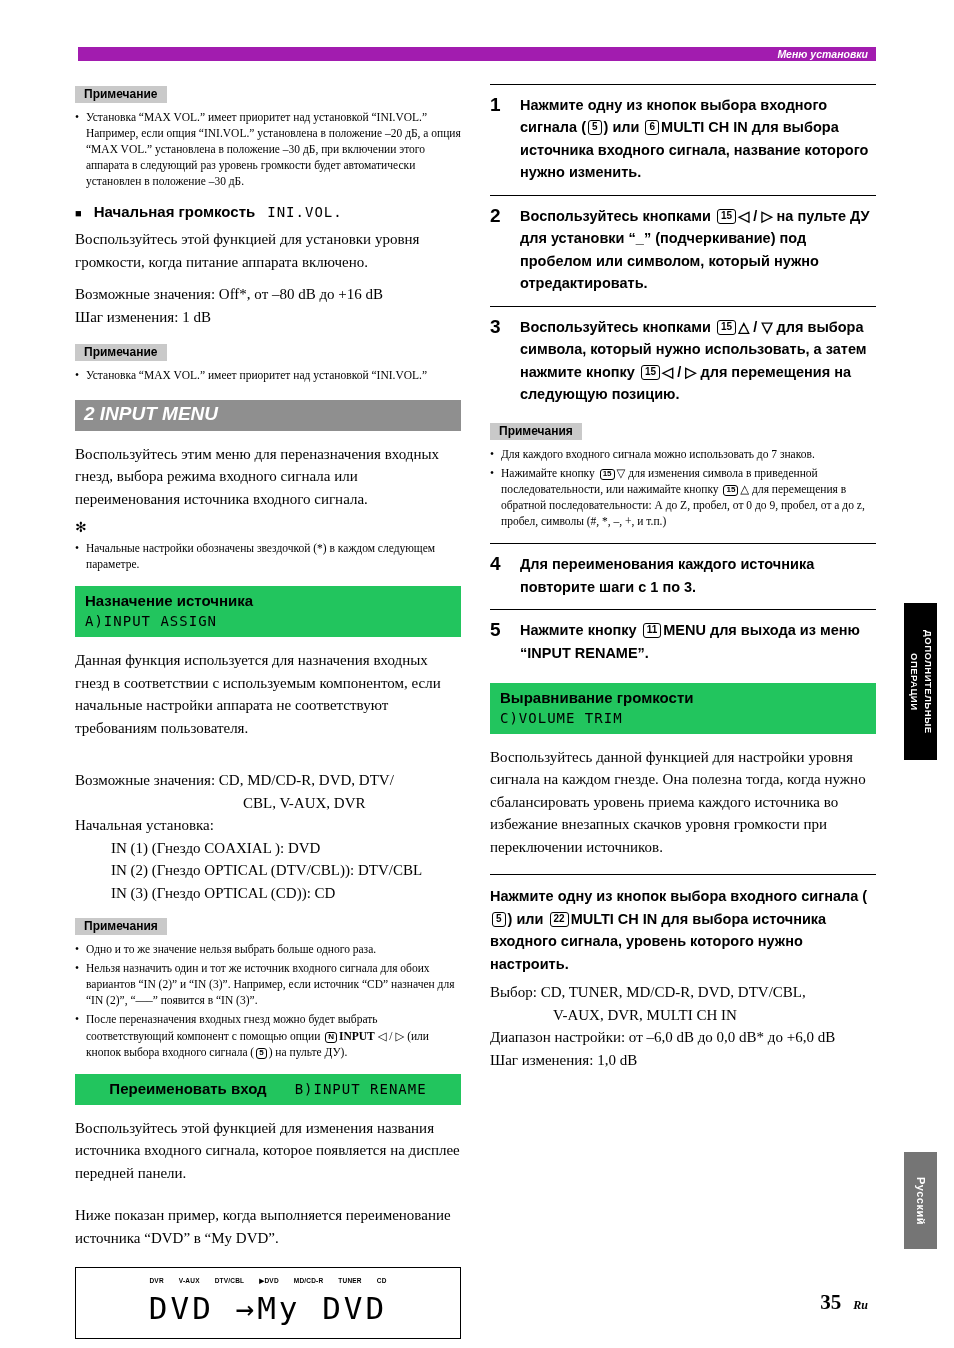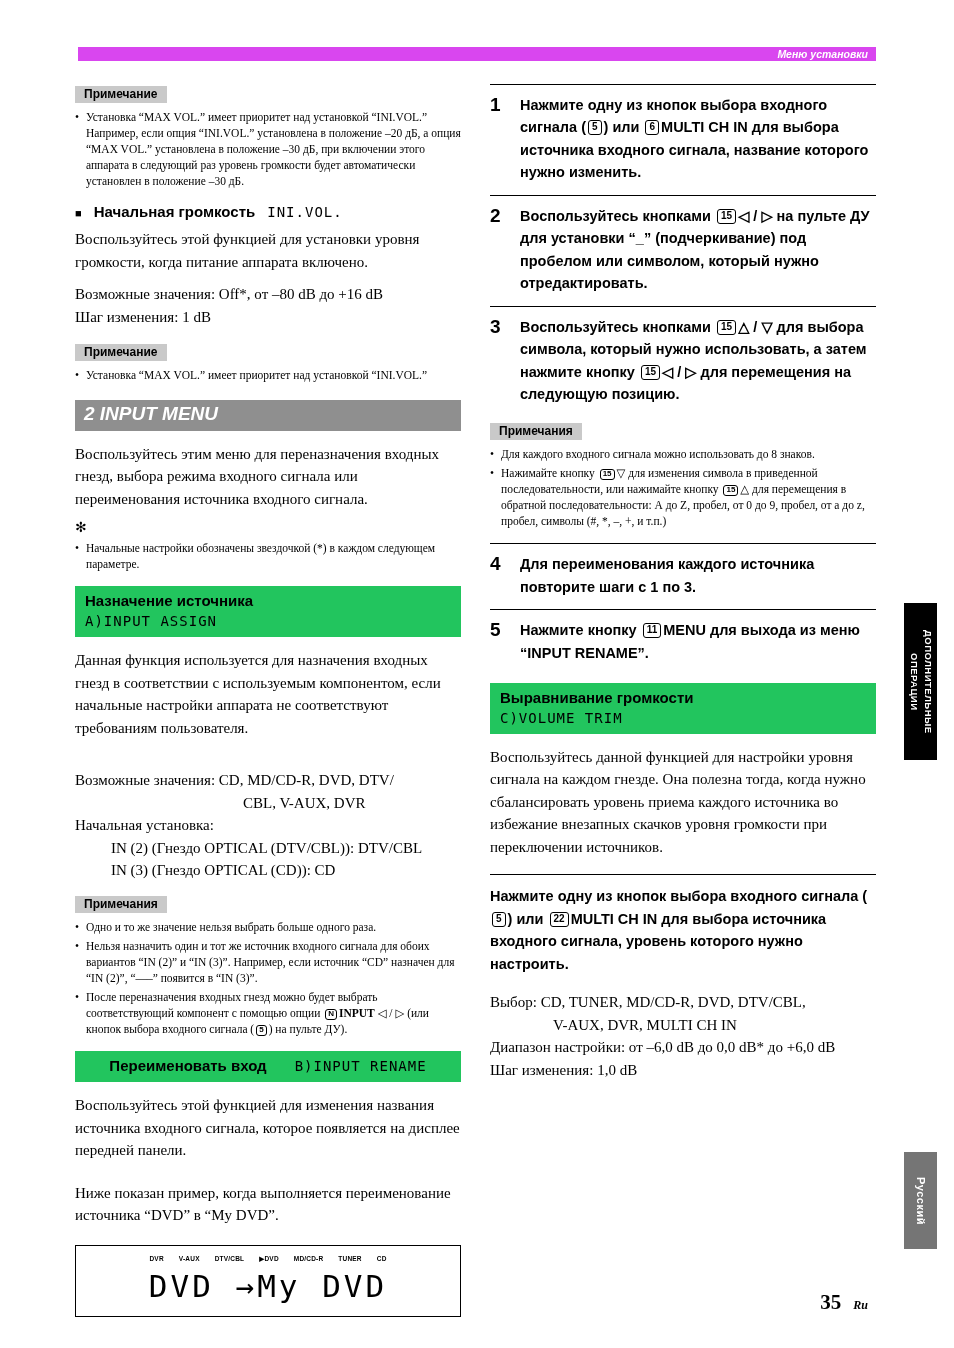--- a/index.html
+++ b/index.html
@@ -6,21 +6,21 @@
   html,body { background:#ffffff; }
   body {
     width:954px; height:1348px; position:relative;
     font-family:"Liberation Serif", serif; color:#000;
     overflow:hidden;
   }
 
   
   .topbar {
     position:absolute; left:78px; top:47px; width:798px; height:14px;
-    background:#d946ef; color:#fff;
+    background:#a21caf; color:#fff;
     display:flex; align-items:center; justify-content:flex-end;
     padding-right:8px;
     font-family:"Liberation Sans", sans-serif;
     font-size:10.5px; font-weight:bold; font-style:italic;
   }
 
   
   .col { position:absolute; top:84px; }
   .col-left  { left:75px;  width:386px; }
   .col-right { left:490px; width:386px; }
@@ -170,20 +170,21 @@
   <div class="gray-box">
     <div class="gb-title">Назначение источника</div>
     <div class="gb-code">A)INPUT ASSIGN</div>
   </div>
 
   <p class="body-p mb-lg">Данная функция используется для назначения входных гнезд в соответствии с используемым компонентом, если начальные настройки аппарата не соответствуют требованиям пользователя.</p>
 
   <div class="val-line">Возможные значения:  CD, MD/CD-R, DVD, DTV/</div>
   <div class="val-line indent-1">CBL, V-AUX, DVR</div>
   <div class="val-line">Начальная установка:</div>
+  <div class="val-line indent-2">IN (1) (Гнездо COAXIAL ): DVD</div>
   <div class="val-line indent-2">IN (2) (Гнездо OPTICAL (DTV/CBL)): DTV/CBL</div>
   <div class="val-line indent-2" style="margin-bottom:12px;">IN (3) (Гнездо OPTICAL (CD)): CD</div>
 
   <div class="note-block">
     <span class="note-label">Примечания</span>
     <ul class="note-list">
       <li>Одно и то же значение нельзя выбрать больше одного раза.</li>
       <li>Нельзя назначить один и тот же источник входного сигнала для обоих вариантов “IN (2)” и “IN (3)”. Например, если источник “CD” назначен для “IN (2)”, “–––” появится в “IN (3)”.</li>
       <li>
         <span>После переназначения входных гнезд можно будет выбрать соответствующий компонент с помощью опции </span><span class="key">N</span><b>INPUT</b><span> ◁ / ▷ (или кнопок выбора входного сигнала (</span><span class="key">5</span><span>) на пульте ДУ).</span>
@@ -233,21 +234,21 @@
   <div class="step">
     <div class="step-num">3</div>
     <div class="step-text">
       <span>Воспользуйтесь кнопками </span><span class="key">15</span><span>△ / ▽ для выбора символа, который нужно использовать, а затем нажмите кнопку </span><span class="key">15</span><span>◁ / ▷ для перемещения на следующую позицию.</span>
     </div>
   </div>
 
   <div class="note-block" style="margin-top:4px;">
     <span class="note-label">Примечания</span>
     <ul class="note-list">
-      <li>Для каждого входного сигнала можно использовать до 8 знаков.</li>
+      <li>Для каждого входного сигнала можно использовать до 7 знаков.</li>
       <li>
         <span>Нажимайте кнопку </span><span class="key">15</span><span>▽ для изменения символа в приведенной последовательности, или нажимайте кнопку </span><span class="key">15</span><span>△ для перемещения в обратной последовательности: А до Z, пробел, от 0 до 9, пробел, от a до z, пробел, символы (#, *, –, +, и т.п.)</span>
       </li>
     </ul>
   </div>
 
   <div class="step">
     <div class="step-num">4</div>
     <div class="step-text">
       <span>Для переименования каждого источника повторите шаги с 1 по 3.</span>
@@ -265,21 +266,21 @@
     <div class="gb-title">Выравнивание громкости</div>
     <div class="gb-code">C)VOLUME TRIM</div>
   </div>
 
   <p class="body-p">Воспользуйтесь данной функцией для настройки уровня сигнала на каждом гнезде. Она полезна тогда, когда нужно сбалансировать уровень приема каждого источника во избежание внезапных скачков уровня громкости при переключении источников.</p>
 
   <div class="rule-top">
     <div class="bold-sans">
       <span>Нажмите одну из кнопок выбора входного сигнала (</span><span class="key">5</span><span>) или </span><span class="key">22</span><b>MULTI CH IN</b><span> для выбора источника входного сигнала, уровень которого нужно настроить.</span>
     </div>
-    <div class="val-line" style="margin-top:16px;">Выбор:  CD, TUNER, MD/CD-R, DVD, DTV/CBL,</div>
+    <div class="val-line" style="margin-top:6px;">Выбор:  CD, TUNER, MD/CD-R, DVD, DTV/CBL,</div>
     <div class="val-line indent-3">V-AUX, DVR, MULTI CH IN</div>
     <div class="val-line">Диапазон настройки: от –6,0 dB до 0,0 dB* до +6,0 dB</div>
     <div class="val-line">Шаг изменения: 1,0 dB</div>
   </div>
 
 </div>
 
 <div class="side-tab tab-ops">
   <div class="vtext">
     <span>ДОПОЛНИТЕЛЬНЫЕ</span><br>

